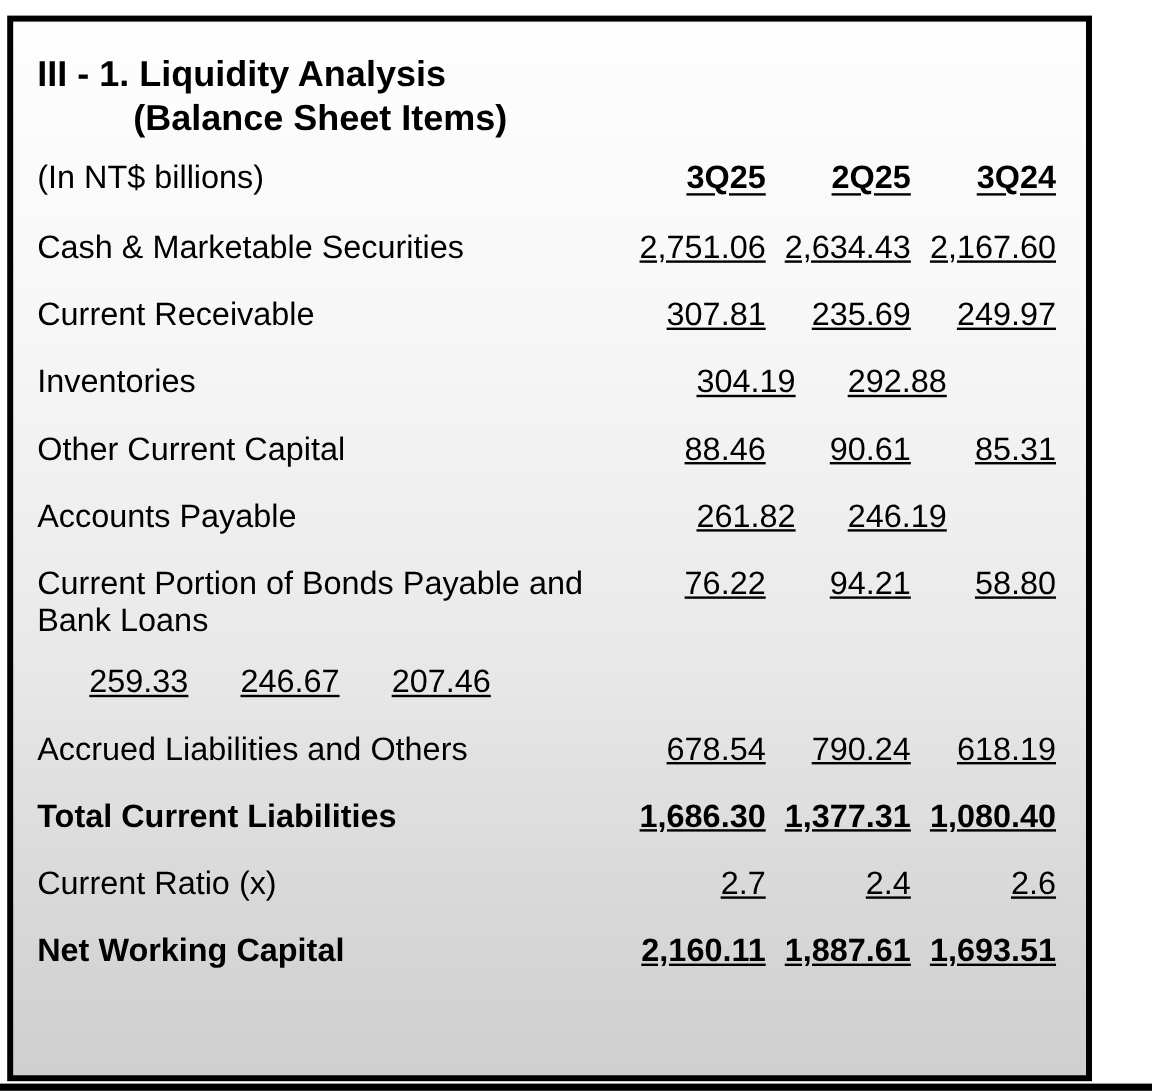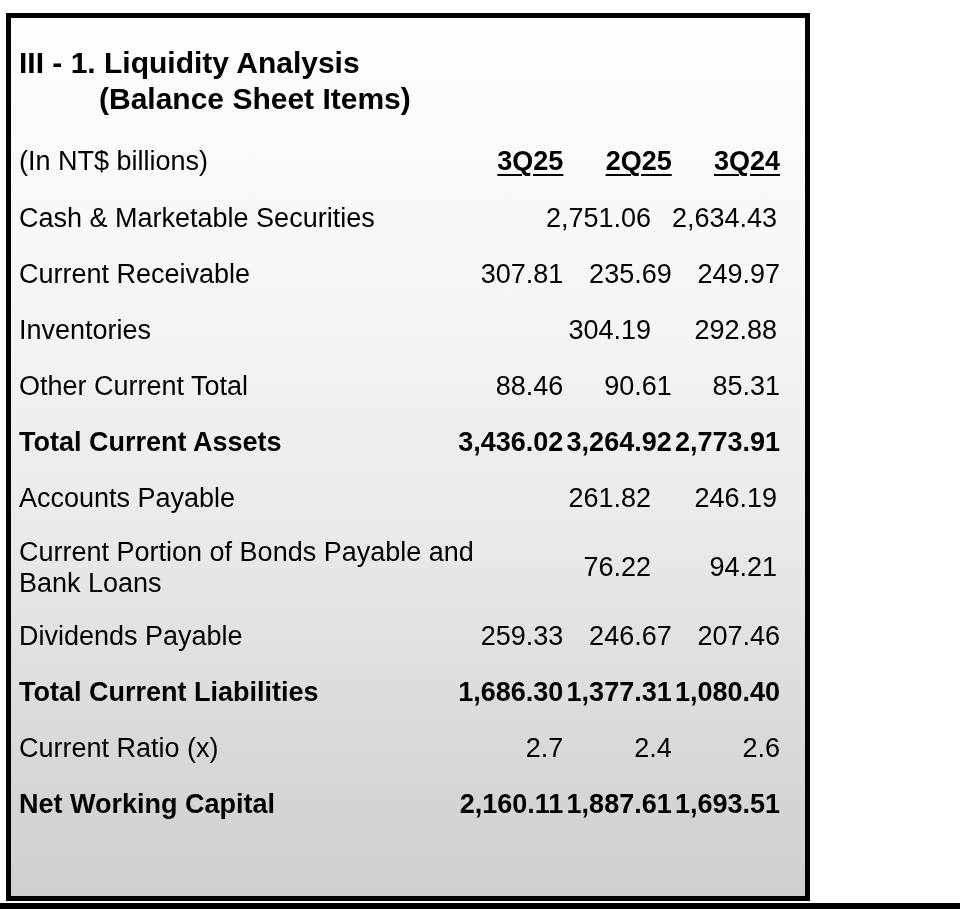--- a/index.html
+++ b/index.html
@@ -8,39 +8,39 @@
     position: relative;
     background: #ffffff;
     color: #000000;
     font-family: "Liberation Sans", sans-serif;
     overflow: hidden;
   }
   .panel {
     position: absolute;
     left: 6px;
     top: 13px;
-    width: 804px;
+    width: 904px;
     height: 888px;
     border: 5px solid #000000;
     background: linear-gradient(180deg, #fefefe 0%, #f7f7f7 28%, #e9e9e9 60%, #d9d9d9 82%, #cfcfcf 100%);
-    padding: 15px 25px 0 8px;
+    padding: 15px 25px 0 20px;
   }
   .title-block { margin-top: 12px; font-weight: bold; font-size: 30px; line-height: 36px; }
   .title-line2 { padding-left: 80px; }
 
   .grid { margin-top: 16px; }
   .row {
     display: flex;
-    align-items: center;
+    align-items: flex-start;
     min-height: 56px;
     font-size: 27px;
     line-height: 1.15;
   }
   .row .label { width: 506px; padding-right: 8px; }
-  .row .num { width: 126px; text-align: right; white-space: nowrap; }
+  .row .num { width: 126px; text-align: right; white-space: nowrap; text-decoration: underline; }
   .row.bold { font-weight: bold; }
   .header-row { min-height: 58px; }
   .header-row .num { font-weight: bold; text-decoration: underline; text-underline-offset: 4px; }
   .row.two-line { min-height: 82px; }
   .bottom-bar {
     position: absolute;
     left: 0;
     bottom: 0;
     width: 960px;
     height: 6px;
@@ -63,68 +63,69 @@
       <div class="label">(In NT$ billions)</div>
       <div class="num">3Q25</div>
       <div class="num">2Q25</div>
       <div class="num">3Q24</div>
     </div>
 
     <div class="row">
       <div class="label">Cash &amp; Marketable Securities</div>
       <div class="num">2,751.06</div>
       <div class="num">2,634.43</div>
+      <div class="num">2,167.60</div>
     </div>
 
     <div class="row">
       <div class="label">Current Receivable</div>
       <div class="num">307.81</div>
       <div class="num">235.69</div>
       <div class="num">249.97</div>
     </div>
 
     <div class="row">
       <div class="label">Inventories</div>
       <div class="num">304.19</div>
       <div class="num">292.88</div>
     </div>
 
     <div class="row">
-      <div class="label">Other Current Total</div>
+      <div class="label">Other Current Capital</div>
       <div class="num">88.46</div>
       <div class="num">90.61</div>
       <div class="num">85.31</div>
     </div>
 
-    <div class="row bold">
-      <div class="label">Total Current Assets</div>
-      <div class="num">3,436.02</div>
-      <div class="num">3,264.92</div>
-      <div class="num">2,773.91</div>
-    </div>
 
     <div class="row">
       <div class="label">Accounts Payable</div>
       <div class="num">261.82</div>
       <div class="num">246.19</div>
     </div>
 
     <div class="row two-line">
       <div class="label">Current Portion of Bonds Payable and Bank Loans</div>
       <div class="num">76.22</div>
       <div class="num">94.21</div>
+      <div class="num">58.80</div>
     </div>
 
     <div class="row">
-      <div class="label">Dividends Payable</div>
       <div class="num">259.33</div>
       <div class="num">246.67</div>
       <div class="num">207.46</div>
     </div>
 
+    <div class="row">
+      <div class="label">Accrued Liabilities and Others</div>
+      <div class="num">678.54</div>
+      <div class="num">790.24</div>
+      <div class="num">618.19</div>
+    </div>
 
     <div class="row bold">
       <div class="label">Total Current Liabilities</div>
       <div class="num">1,686.30</div>
       <div class="num">1,377.31</div>
       <div class="num">1,080.40</div>
     </div>
 
     <div class="row">
       <div class="label">Current Ratio (x)</div>

